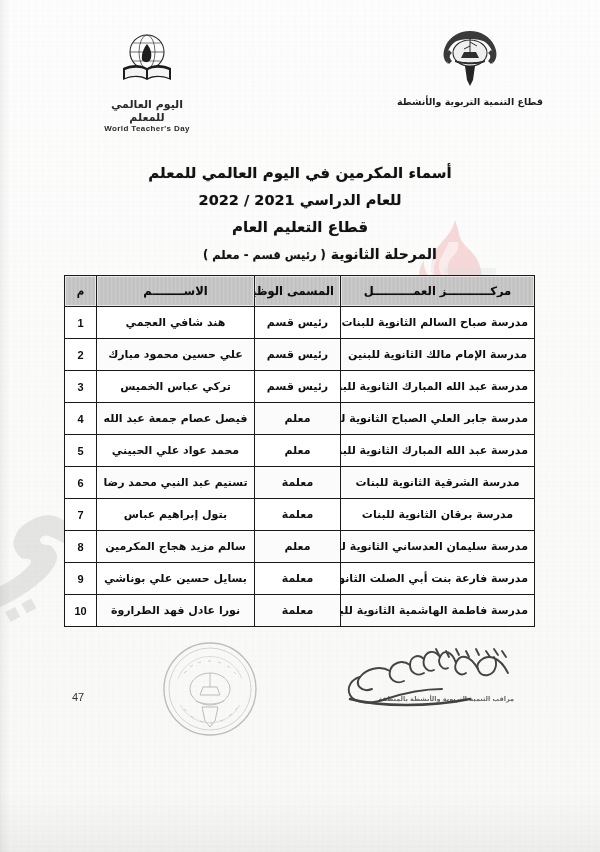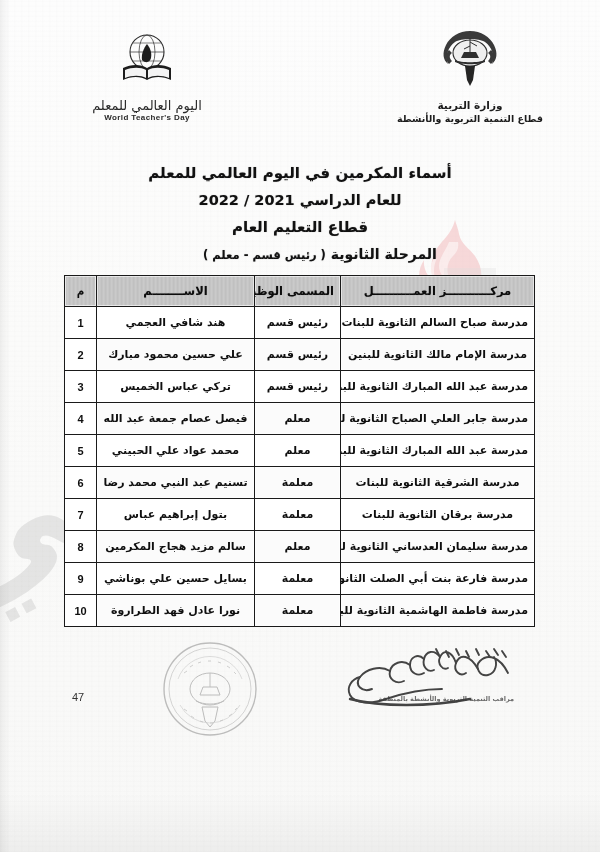--- a/index.html
+++ b/index.html
@@ -99,22 +99,22 @@
     text-align: center;
   }
   .logo-right {
     position: absolute;
     right: 40px;
     top: 28px;
     width: 180px;
     text-align: center;
   }
   .logo-caption-ar {
-    font-size: 13px;
-    font-weight: 400;
+    font-size: 11px;
+    font-weight: 700;
     color: #2a2a2a;
     letter-spacing: 0px;
     margin-top: 2px;
   }
   .logo-caption-en {
     font-size: 8px;
     font-weight: 700;
     color: #2a2a2a;
     font-family: "Liberation Sans", sans-serif;
     letter-spacing: 0.4px;
@@ -326,21 +326,20 @@
                  C22 10 40 10 46 14 C53 19 56 28 53 36 C58 32 59 25 55 17
                  C51 9 42 3 31 3 Z" fill="#3a3a3a"></path>
         <ellipse cx="31" cy="25" rx="17" ry="13" fill="#efefef" stroke="#2e2e2e" stroke-width="1.1"></ellipse>
         <path d="M22 30 L40 30 L37 24 L25 24 Z" fill="#2e2e2e"></path>
         <path d="M31 10 L31 24 M31 14 L38 18 M31 18 L25 21" stroke="#2e2e2e" stroke-width="1"></path>
         <path d="M16 32 C22 35 40 35 46 32 L46 34 C40 37 22 37 16 34 Z" fill="#2e2e2e"></path>
         <path d="M10 22 C6 26 6 32 10 36 L13 33 C10 30 10 27 13 25 Z" fill="#3a3a3a"></path>
         <path d="M52 22 C56 26 56 32 52 36 L49 33 C52 30 52 27 49 25 Z" fill="#3a3a3a"></path>
         <path d="M26 38 L36 38 L34 52 L31 58 L28 52 Z" fill="#252525"></path>
       </svg>
-      <div class="ministry-line1">وزارة التربية</div>
       <div class="ministry-line2">قطاع التنمية التربوية والأنشطة</div>
     </div>
   </div>
 
   <div class="title-block">
     <div class="title-line t1">أسماء المكرمين في اليوم العالمي للمعلم</div>
     <div class="title-line t2">للعام الدراسي 2021 / 2022</div>
     <div class="title-line t3">قطاع التعليم العام</div>
     <div class="title-line t5">
       <span>المرحلة الثانوية</span>

